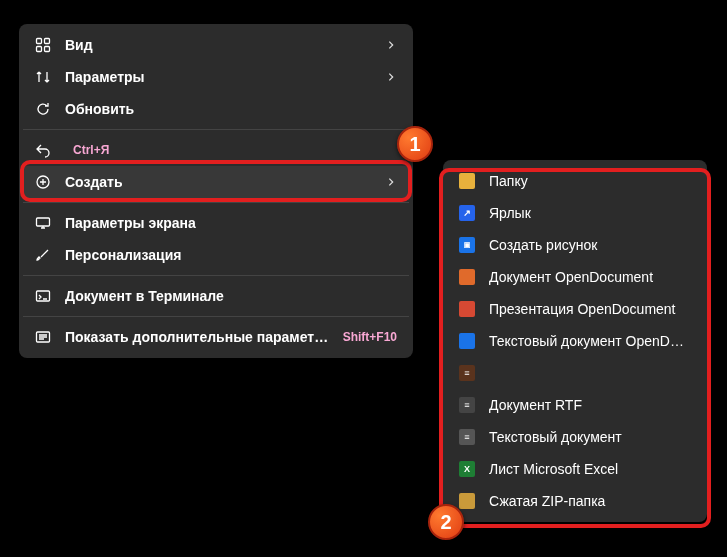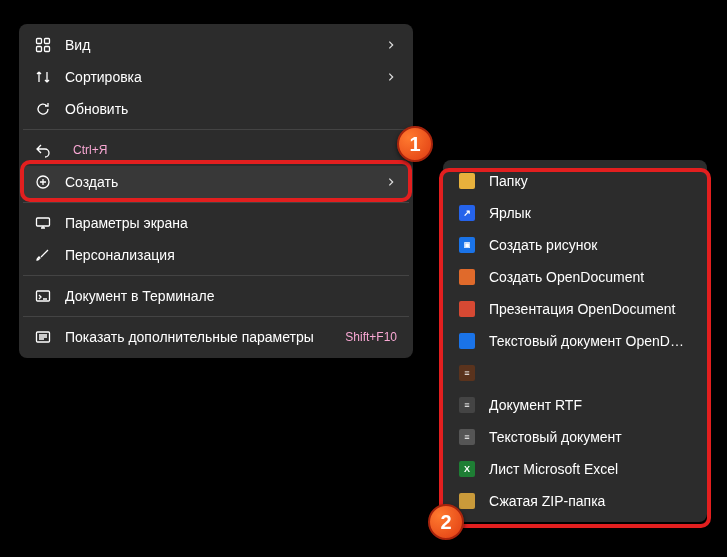--- a/index.html
+++ b/index.html
@@ -14,21 +14,21 @@
     position: relative;
     overflow: hidden;
   }
   .menu {
     position: absolute;
     background: #2c2c2c;
     border-radius: 8px;
     padding: 5px 0;
     box-shadow: 0 8px 24px rgba(0,0,0,.5);
   }
-  .menu-main { left: 19px; top: 24px; width: 394px; }
+  .menu-main { left: 19px; top: 24px; width: 394px; font-weight: bold; }
   .menu-sub  { left: 443px; top: 160px; width: 264px; }
   .item {
     display: flex;
     align-items: center;
     height: 32px;
     padding: 0 12px;
     margin: 0 4px;
     border-radius: 4px;
     cursor: default;
   }
@@ -108,21 +108,21 @@
         </svg>
       </span>
   </div>
 
   <div class="item">
     <span class="ico">
       <svg viewBox="0 0 16 16" fill="none" stroke="#fff" stroke-width="1.3">
           <path d="M4 13V3M4 3l-2 2M4 3l2 2M12 3v10M12 13l-2-2M12 13l2-2"></path>
         </svg>
     </span>
-    <span class="label">Сортировка</span>
+    <span class="label">Параметры</span>
     <span class="chev">
         <svg viewBox="0 0 12 12" width="10" height="10" fill="none" stroke="#ddd" stroke-width="1.5">
           <path d="M4 2l4 4-4 4"></path>
         </svg>
       </span>
   </div>
 
   <div class="item">
     <span class="ico">
       <svg viewBox="0 0 16 16" fill="none" stroke="#fff" stroke-width="1.3">
@@ -214,21 +214,21 @@
   <div class="item">
     <span class="file-ico fi-link">↗</span>
     <span class="label">Ярлык</span>
   </div>
   <div class="item">
     <span class="file-ico fi-bmp">▣</span>
     <span class="label">Создать рисунок</span>
   </div>
   <div class="item">
     <span class="file-ico fi-odimg"></span>
-    <span class="label">Создать OpenDocument</span>
+    <span class="label">Документ OpenDocument</span>
   </div>
   <div class="item">
     <span class="file-ico fi-odpres"></span>
     <span class="label">Презентация OpenDocument</span>
   </div>
   <div class="item">
     <span class="file-ico fi-odtext"></span>
     <span class="label">Текстовый документ OpenDocument</span>
   </div>
   <div class="item">

